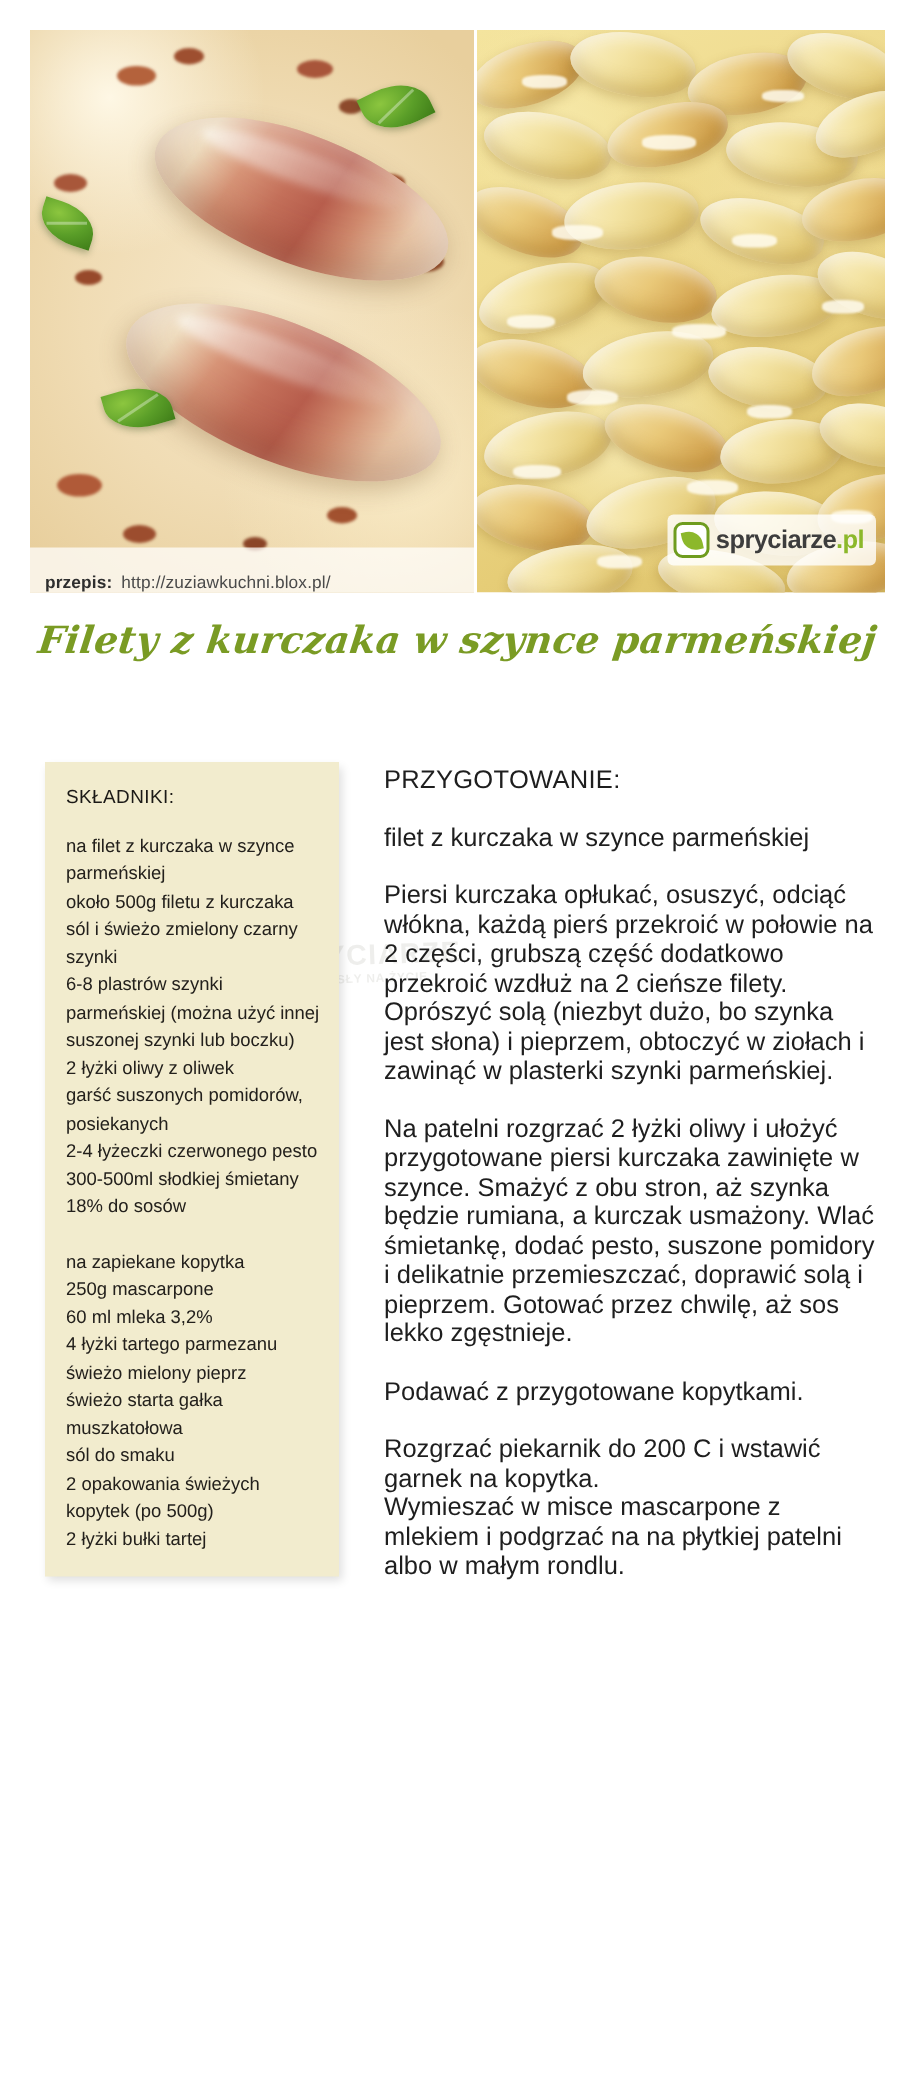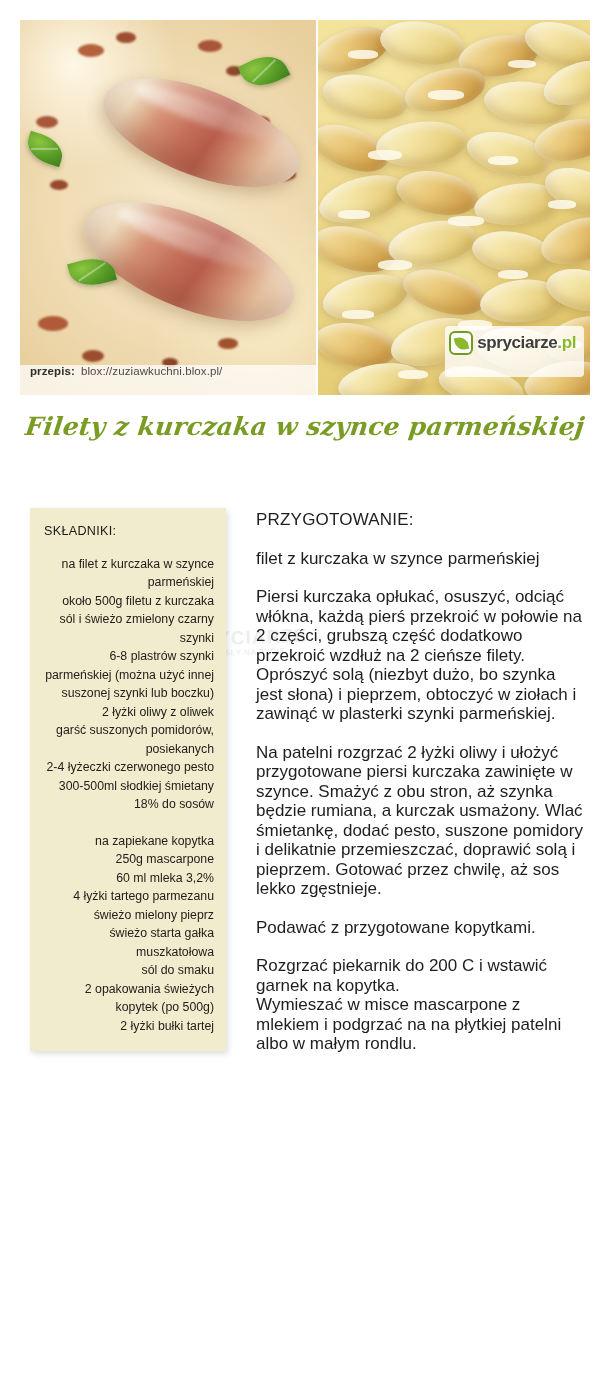--- a/index.html
+++ b/index.html
@@ -131,21 +131,21 @@
 
   
   .source-bar {
     position: absolute;
     left: 0;
     bottom: 0;
     width: 100%;
     height: 30px;
     background: rgba(255,255,255,.72);
     display: flex;
-    align-items: flex-start;
+    align-items: flex-end;
     padding-left: 10px;
     box-sizing: border-box;
     font-size: 11.5px;
     color: #3c3c3c;
     letter-spacing: .1px;
   }
   .source-label {
     font-weight: bold;
     color: #2e2e2e;
     margin-right: 6px;
@@ -156,21 +156,21 @@
   .logo {
     position: absolute;
     right: 6px;
     bottom: 18px;
     height: 30px;
     display: flex;
     align-items: center;
     gap: 4px;
     background: rgba(255,255,255,.80);
     border-radius: 4px;
-    padding: 2px 8px 19px 4px;
+    padding: 2px 8px 2px 4px;
   }
   .logo-mark {
     width: 24px; height: 24px;
     border-radius: 6px;
     background: #ffffff;
     border: 2px solid #6f9c1f;
     display: flex;
     align-items: center;
     justify-content: center;
     box-sizing: border-box;
@@ -227,21 +227,21 @@
     color: #23201c;
   }
   .ing-heading {
     font-size: 12.6px;
     letter-spacing: .3px;
     margin-bottom: 14px;
     color: #1b1916;
   }
   .ing-group { margin-bottom: 0; }
   .ing-group + .ing-group { margin-top: 18px; }
-  .ing-line { display: block; text-align: right; }
+  .ing-line { display: block; }
 
   .prep-col {
     position: absolute;
     left: 256px;
     top: 10px;
     width: 330px;
     font-size: 17px;
     line-height: 19.5px;
     color: #1e1e1e;
   }
@@ -299,21 +299,21 @@
     <div class="roll roll-2">
       <div class="roll-sheen"></div>
     </div>
 
     <div class="basil" style="left:222px; top:36px; width:44px; height:30px; transform:rotate(-26deg);"></div>
     <div class="basil" style="left:6px; top:116px; width:38px; height:26px; transform:rotate(18deg);"></div>
     <div class="basil" style="left:50px; top:238px; width:44px; height:28px; transform:rotate(-16deg);"></div>
 
     <div class="source-bar">
       <span class="source-label">przepis:</span>
-      <span class="source-url">blox://zuziawkuchni.blox.pl/</span>
+      <span class="source-url">http://zuziawkuchni.blox.pl/</span>
     </div>
   </div>
 
   <div class="photo photo-right">
     <div class="ph-kopytka"></div>
 
     <div class="dumpling toast" style="left:-6px;  top:10px;  width:78px; height:40px; transform:rotate(-18deg);"></div>
     <div class="dumpling" style="left:62px;  top:2px;   width:84px; height:42px; transform:rotate(8deg);"></div>
     <div class="dumpling toast" style="left:140px; top:16px;  width:80px; height:40px; transform:rotate(-10deg);"></div>
     <div class="dumpling" style="left:206px; top:4px;   width:76px; height:40px; transform:rotate(16deg);"></div>

